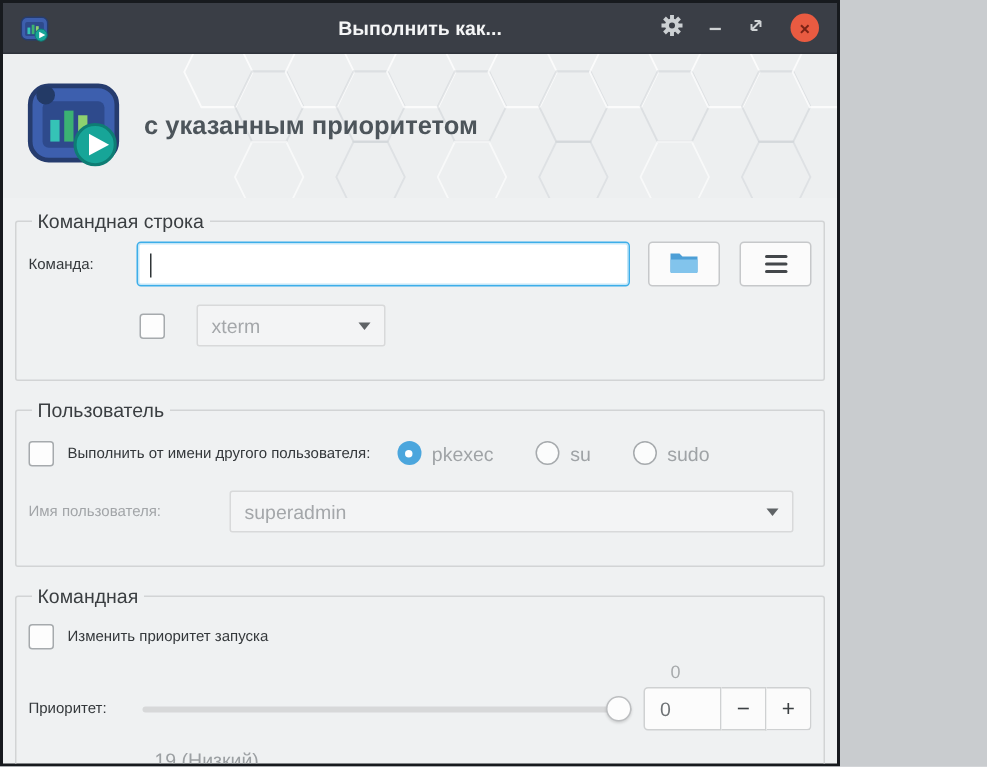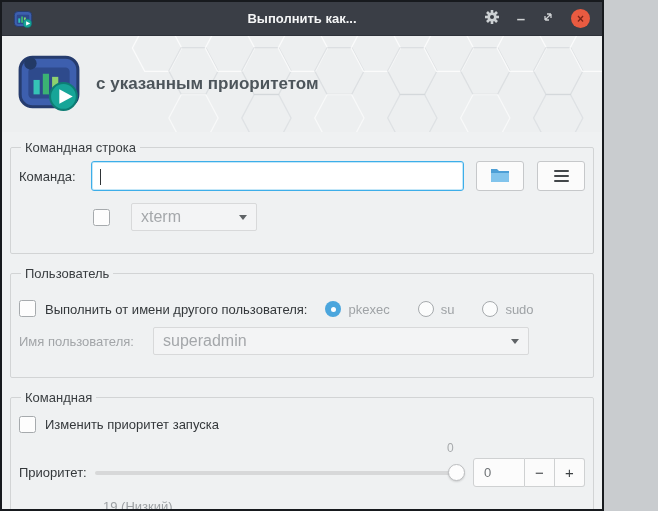--- a/index.html
+++ b/index.html
@@ -1,20 +1,20 @@
 <!DOCTYPE html>
 <html><head>
 <meta charset="utf-8">
 <style>
   * { box-sizing: border-box; margin: 0; padding: 0; }
   html,body { background:#c9cccf; }
   body { font-family: "Liberation Sans", "DejaVu Sans", sans-serif; }
 
   .window {
-    width: 604px; height: 511px;
+    width: 560px; height: 511px;
     border: 2px solid #171a1e;
     background: #eff1f2;
     position: relative; overflow: hidden;
   }
 
   
   .titlebar {
     height: 34px; background: #3a3e46; border-bottom: 1px solid #2e323a;
     display: flex; align-items: center; position: relative;
   }
@@ -38,21 +38,21 @@
   .app-icon-big { position: relative; z-index: 1; flex: none; }
   .header-text {
     position: relative; z-index: 1; margin-left: 14px;
     font-size: 17px; font-weight: 700; color: #4d555b; line-height: 1.4;
   }
 
   
   fieldset { margin: 8px 8px 0; border: 1px solid #d2d4d5; border-radius: 2px; padding: 6px 8px 22px; }
   legend { font-size: 13px; color: #3a3e41; padding: 0 4px; margin-left: 2px; }
   .row { display: flex; align-items: center; }
-  .form-label { font-size: 13px; color: #34383b; }
+  .form-label { font-size: 10px; color: #34383b; }
   .form-label.dim { color: #a2a5a8; }
 
   
   .cmd-label { width: 72px; flex: none; }
   .input-wrap {
     flex: 1; height: 30px; background: #fff; position: relative;
     border: 1px solid #3daee9; border-radius: 3px;
     box-shadow: inset 0 0 0 1px rgba(61,174,233,0.30);
     margin-right: 12px;
   }
@@ -77,21 +77,21 @@
   }
   .radio { width: 16px; height: 16px; flex: none; border-radius: 50%; border: 1px solid #a6aaad; background: #fbfcfc; position: relative; }
   .radio.checked { border: none; background: #4ba6dd; }
   .radio.checked .dot { position: absolute; left: 5.5px; top: 5.5px; width: 5px; height: 5px; border-radius: 50%; background: #fff; }
   .radio-item { display: flex; align-items: center; gap: 7px; }
   .radio-label { font-size: 13px; color: #9fa3a6; }
 
   
   .combo {
     height: 28px; background: #f3f4f5; border: 1px solid #d8d9da; border-radius: 2px;
-    display: flex; align-items: center; padding: 0 9px; color: #a4a7aa; font-size: 16px;
+    display: flex; align-items: center; padding: 0 9px; color: #a4a7aa; font-size: 13px;
   }
   .combo .arrow {
     margin-left: auto; width: 0; height: 0;
     border-left: 4px solid transparent; border-right: 4px solid transparent;
     border-top: 5px solid #5f6366;
   }
 
   
   .val-row { position: relative; height: 15px; margin-top: 4px; }
   .slider-value { position: absolute; left: 428px; top: 0; font-size: 12px; color: #a7aaac; }
@@ -239,21 +239,21 @@
       <span class="checkbox"></span>
       <span class="combo" style="width:126px; margin-left:12px;">
         <span>xterm</span>
         <span class="arrow"></span>
       </span>
     </div>
   </fieldset>
 
   <fieldset style="margin-top:12px;">
     <legend>Пользователь</legend>
-    <div class="row" style="height:30px;align-items:flex-end;">
+    <div class="row" style="height:30px;">
       <span class="checkbox"></span>
       <span class="form-label">Выполнить от имени другого пользователя:</span>
       <span class="radio-item" style="margin-left:18px;">
         <span class="radio checked">
             <span class="dot"></span>
           </span>
         <span class="radio-label">pkexec</span>
       </span>
       <span class="radio-item" style="margin-left:28px;">
         <span class="radio"></span>

